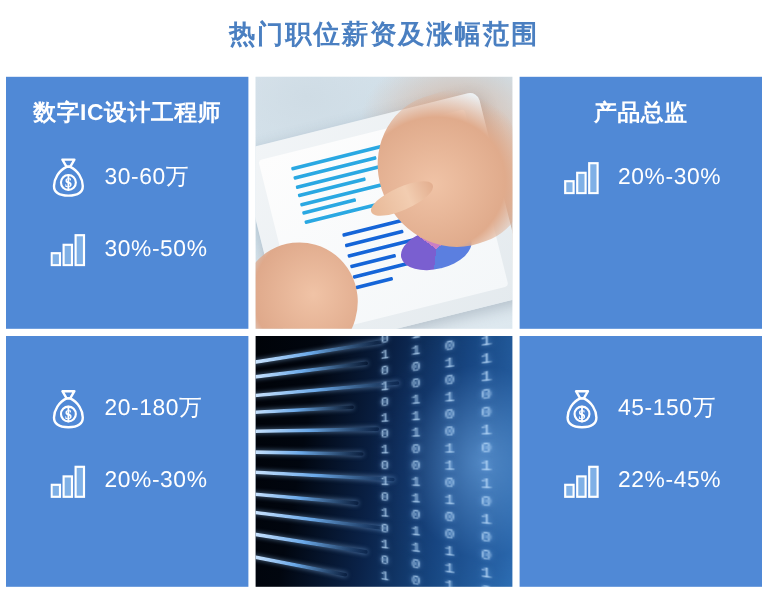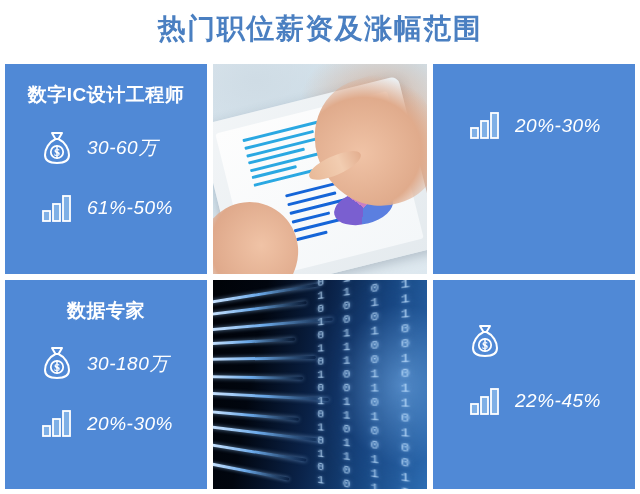--- a/index.html
+++ b/index.html
@@ -15,21 +15,21 @@
     background:#ffffff;
     box-sizing:border-box;
   }
 
   
   .title-bar{
     height:58px;
     display:flex;align-items:center;justify-content:center;
   }
   .title{
-    font-size:28px;
+    font-size:22px;
     font-weight:bold;
     color:#4a7fc1;
     letter-spacing:1.5px;
     line-height:1;
     white-space:nowrap;
   }
 
   
   .grid{
     position:absolute;
@@ -79,21 +79,20 @@
     display:flex;align-items:center;justify-content:center;
     flex:0 0 36px;
   }
   .row-value{
     color:#ffffff;
     font-size:19px;
     font-weight:normal;
     letter-spacing:0.5px;
     white-space:nowrap;
     line-height:1;
-    font-style:italic;
   }
 
   
   .photo{
     position:relative;
     overflow:hidden;
   }
 
   
   .photo-tablet{
@@ -227,21 +226,21 @@
           <span class="row-value">30-60万</span>
         </div>
         <div class="card-row">
           <span class="icon-slot">
             <svg width="30" height="28" viewBox="0 0 30 28">
               <rect x="1" y="17" width="7" height="10" fill="#7fb0e6" stroke="#ffffff" stroke-width="1.8"></rect>
               <rect x="11" y="10" width="7" height="17" fill="#7fb0e6" stroke="#ffffff" stroke-width="1.8"></rect>
               <rect x="21" y="2" width="7" height="25" fill="#7fb0e6" stroke="#ffffff" stroke-width="1.8"></rect>
             </svg>
           </span>
-          <span class="row-value">61%-50%</span>
+          <span class="row-value">30%-50%</span>
         </div>
       </div>
     </div>
 
     <div class="photo photo-tablet">
       <div class="tablet-body">
         <div class="tablet-screen">
           <div class="tb" style="left:14%;top:8%;width:52%"></div>
           <div class="tb" style="left:14%;top:13%;width:40%"></div>
           <div class="tb" style="left:14%;top:18%;width:58%"></div>
@@ -258,48 +257,48 @@
           <div class="pie2"></div>
           <div class="pie1"></div>
         </div>
       </div>
       <div class="hand-a"></div>
       <div class="finger"></div>
       <div class="hand-b"></div>
     </div>
 
     <div class="card">
+      <div class="card-title">产品总监</div>
       <div class="card-rows">
         <div class="card-row">
           <span class="icon-slot">
             <svg width="30" height="28" viewBox="0 0 30 28">
               <rect x="1" y="17" width="7" height="10" fill="#7fb0e6" stroke="#ffffff" stroke-width="1.8"></rect>
               <rect x="11" y="10" width="7" height="17" fill="#7fb0e6" stroke="#ffffff" stroke-width="1.8"></rect>
               <rect x="21" y="2" width="7" height="25" fill="#7fb0e6" stroke="#ffffff" stroke-width="1.8"></rect>
             </svg>
           </span>
           <span class="row-value">20%-30%</span>
         </div>
       </div>
     </div>
 
     <div class="card">
-      <div class="card-title">数据专家</div>
       <div class="card-rows">
         <div class="card-row">
           <span class="icon-slot">
             <svg width="32" height="34" viewBox="0 0 32 34">
               <path d="M11 2 H21 L17.5 8 H14.5 Z" fill="none" stroke="#ffffff" stroke-width="2" stroke-linejoin="round"></path>
               <path d="M14.5 8 C8 11, 4 18, 4 24 C4 29.5, 8 32, 16 32 C24 32, 28 29.5, 28 24 C28 18, 24 11, 17.5 8 Z" fill="none" stroke="#ffffff" stroke-width="2" stroke-linejoin="round"></path>
               <circle cx="16" cy="21" r="6.2" fill="none" stroke="#ffffff" stroke-width="1.8"></circle>
               <text x="16" y="25" font-family="Liberation Serif, serif" font-size="11" font-weight="bold" fill="#ffffff" text-anchor="middle">S</text>
               <line x1="16" y1="14.2" x2="16" y2="27.8" stroke="#ffffff" stroke-width="1.5"></line>
             </svg>
           </span>
-          <span class="row-value">30-180万</span>
+          <span class="row-value">20-180万</span>
         </div>
         <div class="card-row">
           <span class="icon-slot">
             <svg width="30" height="28" viewBox="0 0 30 28">
               <rect x="1" y="17" width="7" height="10" fill="#7fb0e6" stroke="#ffffff" stroke-width="1.8"></rect>
               <rect x="11" y="10" width="7" height="17" fill="#7fb0e6" stroke="#ffffff" stroke-width="1.8"></rect>
               <rect x="21" y="2" width="7" height="25" fill="#7fb0e6" stroke="#ffffff" stroke-width="1.8"></rect>
             </svg>
           </span>
           <span class="row-value">20%-30%</span>
@@ -343,20 +342,21 @@
         <div class="card-row">
           <span class="icon-slot">
             <svg width="32" height="34" viewBox="0 0 32 34">
               <path d="M11 2 H21 L17.5 8 H14.5 Z" fill="none" stroke="#ffffff" stroke-width="2" stroke-linejoin="round"></path>
               <path d="M14.5 8 C8 11, 4 18, 4 24 C4 29.5, 8 32, 16 32 C24 32, 28 29.5, 28 24 C28 18, 24 11, 17.5 8 Z" fill="none" stroke="#ffffff" stroke-width="2" stroke-linejoin="round"></path>
               <circle cx="16" cy="21" r="6.2" fill="none" stroke="#ffffff" stroke-width="1.8"></circle>
               <text x="16" y="25" font-family="Liberation Serif, serif" font-size="11" font-weight="bold" fill="#ffffff" text-anchor="middle">S</text>
               <line x1="16" y1="14.2" x2="16" y2="27.8" stroke="#ffffff" stroke-width="1.5"></line>
             </svg>
           </span>
+          <span class="row-value">45-150万</span>
         </div>
         <div class="card-row">
           <span class="icon-slot">
             <svg width="30" height="28" viewBox="0 0 30 28">
               <rect x="1" y="17" width="7" height="10" fill="#7fb0e6" stroke="#ffffff" stroke-width="1.8"></rect>
               <rect x="11" y="10" width="7" height="17" fill="#7fb0e6" stroke="#ffffff" stroke-width="1.8"></rect>
               <rect x="21" y="2" width="7" height="25" fill="#7fb0e6" stroke="#ffffff" stroke-width="1.8"></rect>
             </svg>
           </span>
           <span class="row-value">22%-45%</span>

